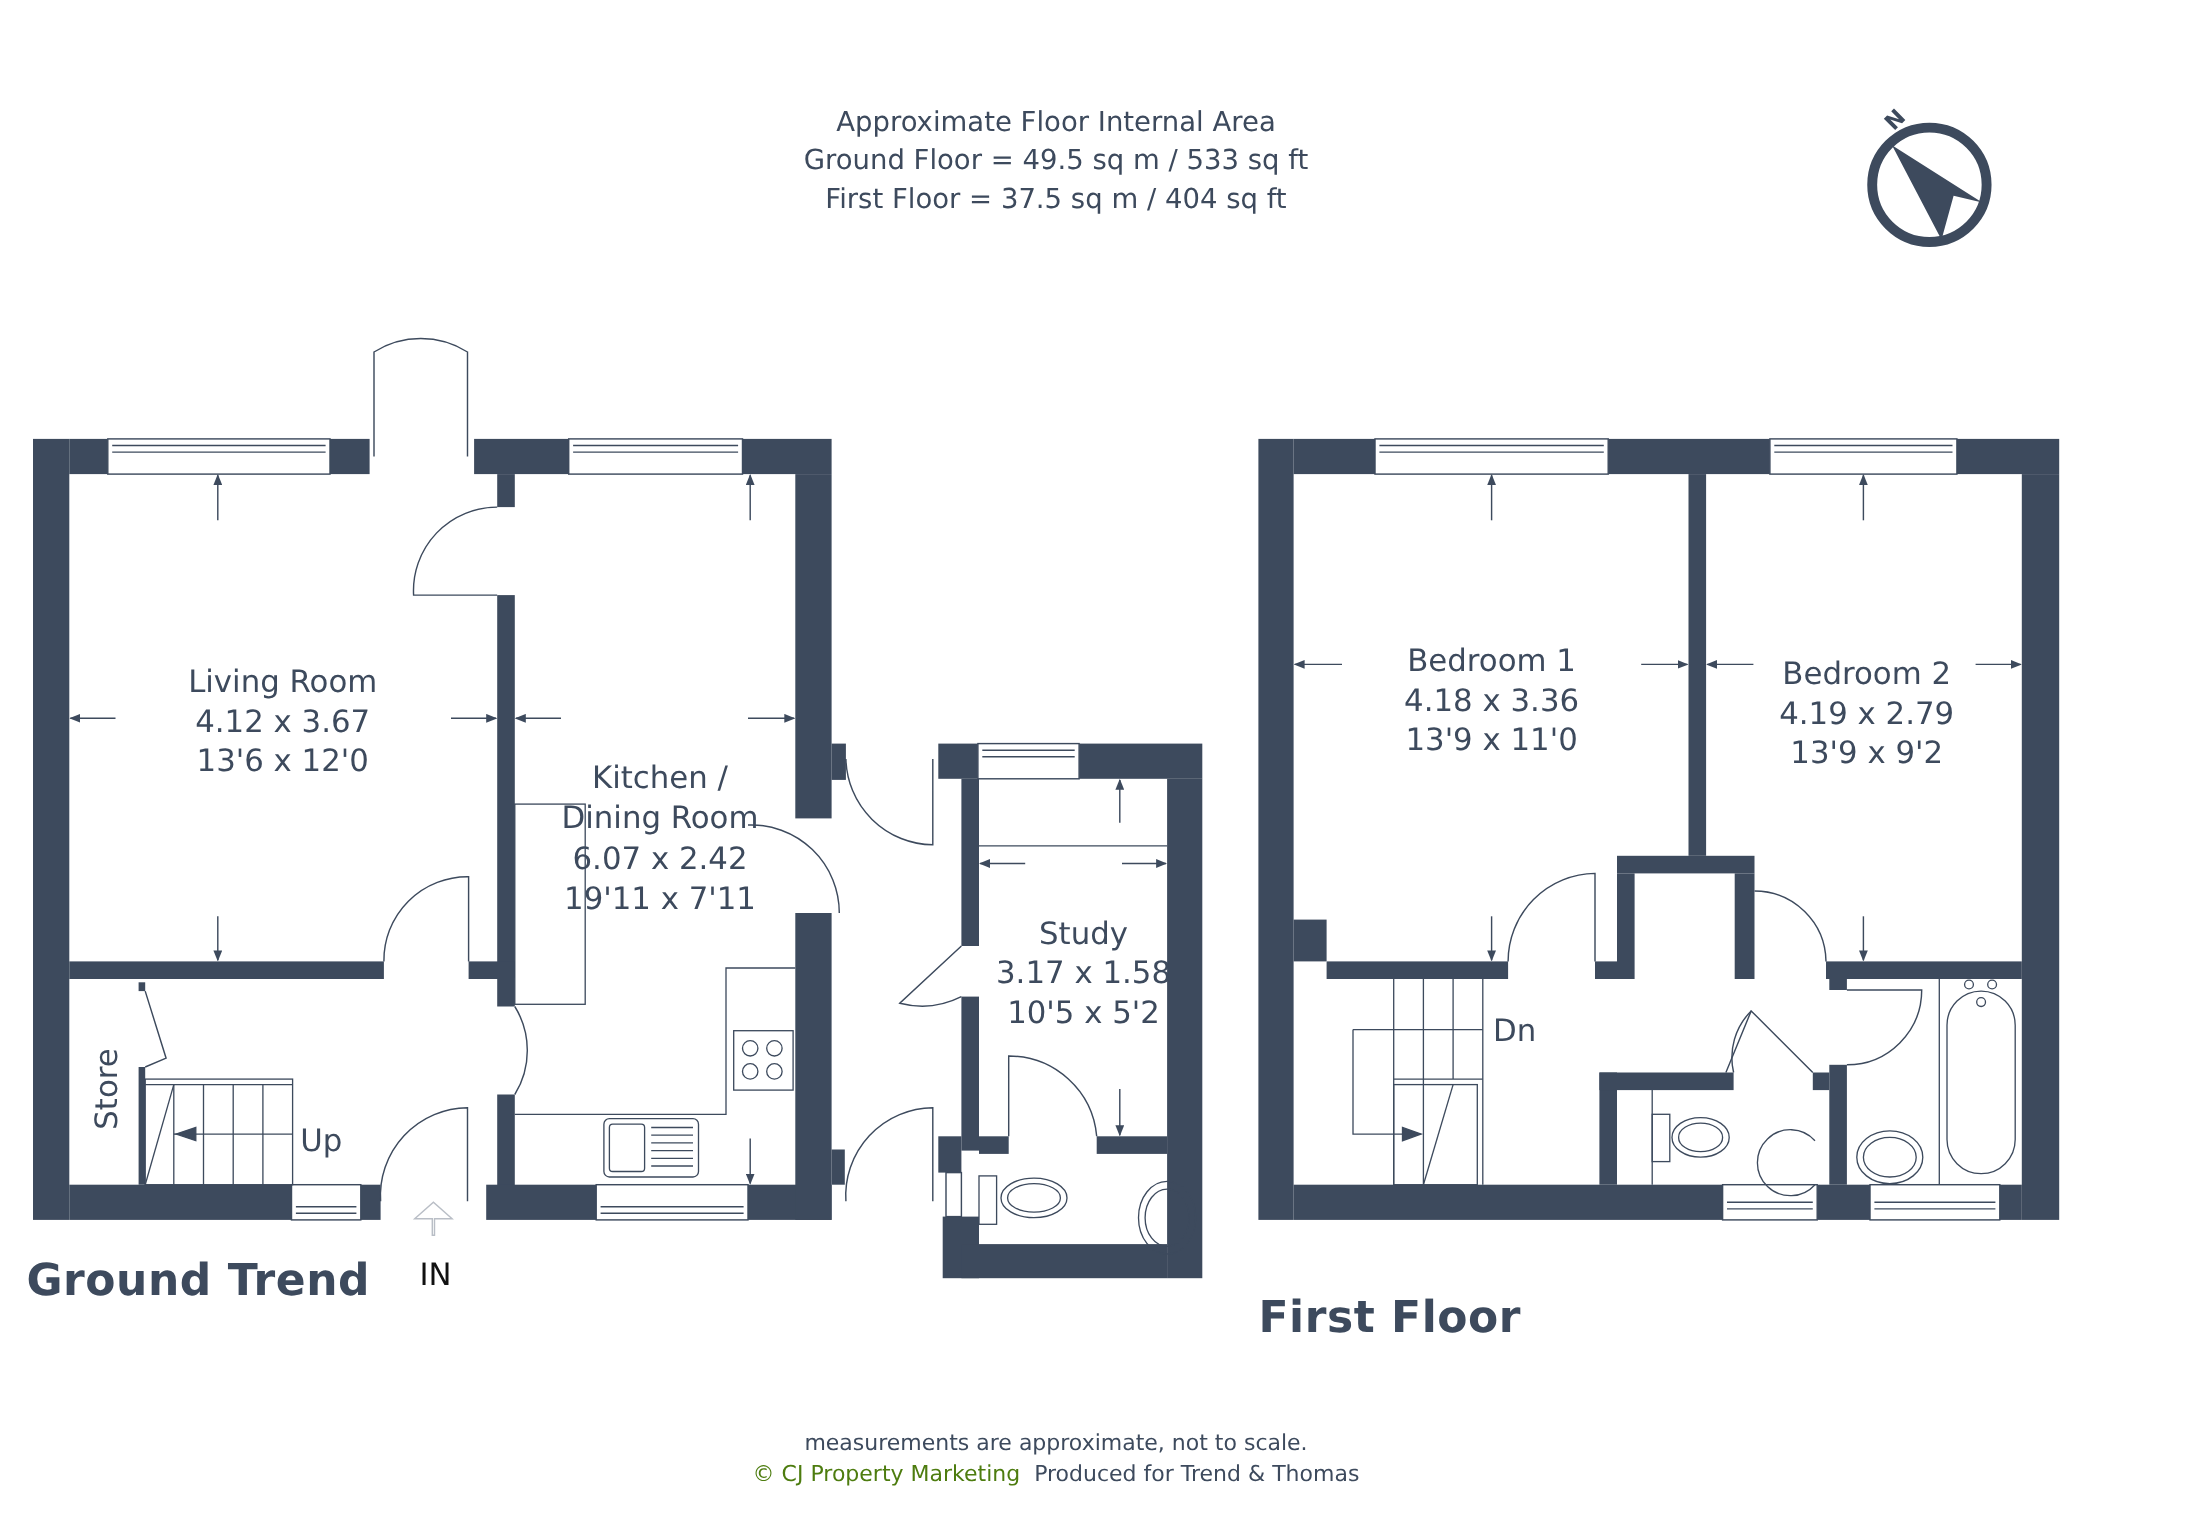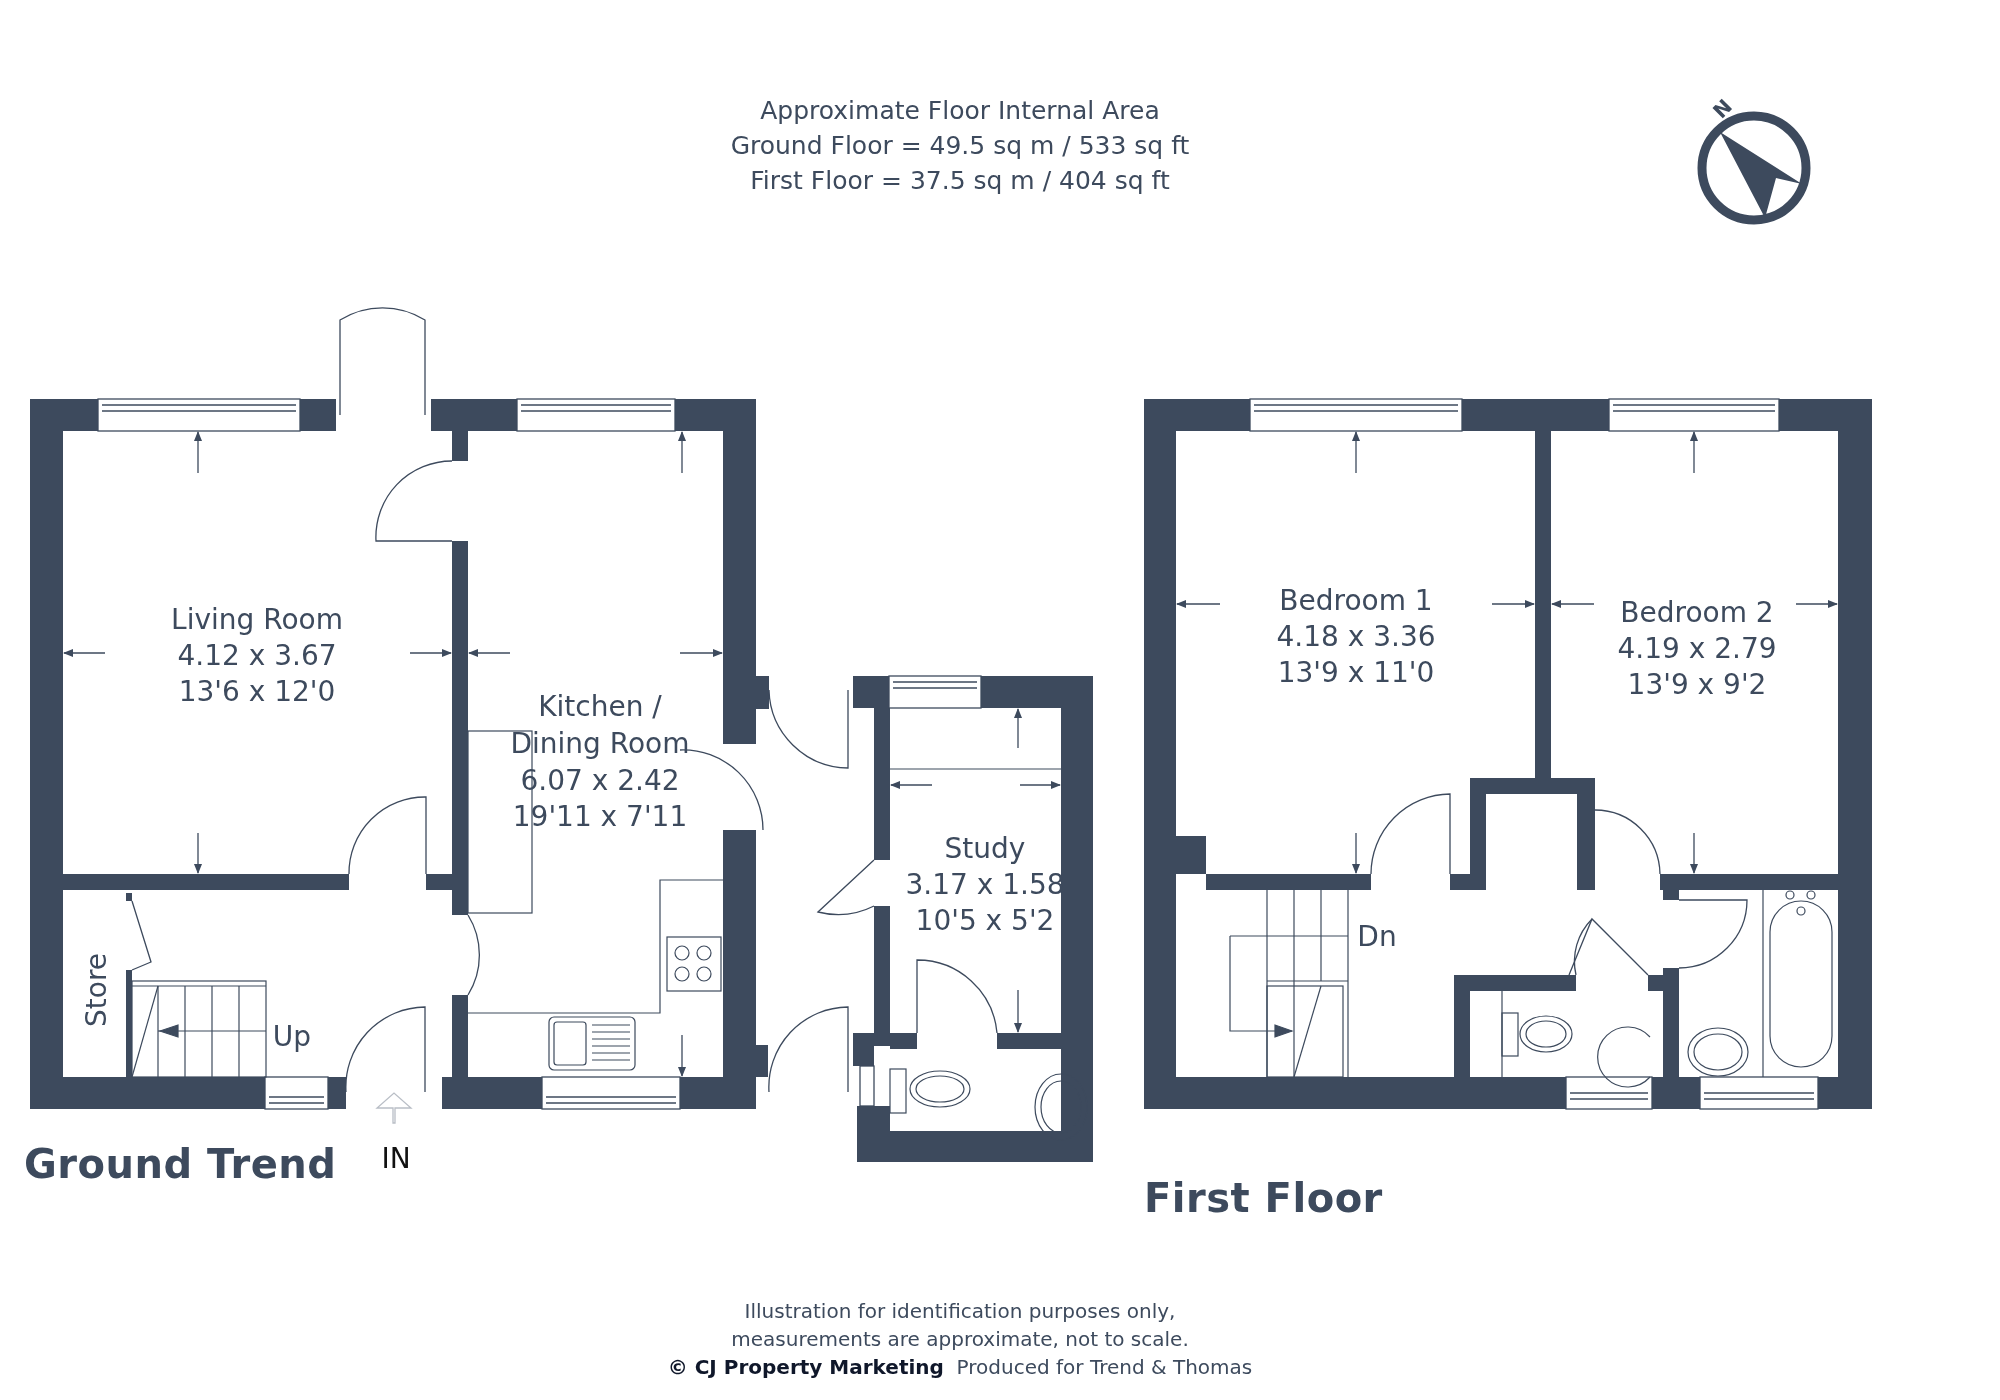--- a/index.html
+++ b/index.html
@@ -3,21 +3,21 @@
 <meta charset="utf-8">
 <style>
   html, body { margin: 0; padding: 0; background: #ffffff; }
   body { width: 2000px; height: 1400px; position: relative; overflow: hidden;
          font-family: "DejaVu Sans", "Liberation Sans", sans-serif; color: #3d4a5d; }
   .header { position: absolute; left: 0; top: 93px; width: 1920px; text-align: center;
             font-size: 25px; line-height: 35px; color: #3d4a5d; }
   .header div { white-space: nowrap; }
   .footer { position: absolute; left: 0; top: 1297px; width: 1920px; text-align: center;
             font-size: 20px; line-height: 28px; color: #3d4a5d; }
-  .footer .brand { color: #0f172a; font-weight: bold; }
+  .footer .brand { color: #4d7c0f; }
   .floor-label { position: absolute; font-weight: bold; font-size: 40px; color: #3d4a5d;
                  letter-spacing: 0.5px; white-space: nowrap; }
   svg.plan { position: absolute; left: 0; top: 0; }
   .room-label { font-family: "DejaVu Sans", "Liberation Sans", sans-serif; fill: #3d4a5d; font-size: 28px; }
 </style>
 </head>
 <body>
 
 <div class="header">
   <div>Approximate Floor Internal Area</div>
@@ -301,19 +301,18 @@
     <text x="1697" y="694">13'9 x 9'2</text>
 
     <text x="1377" y="946">Dn</text>
   </g>
 </svg>
 
 <div class="floor-label" style="left:24px; top:1141px;">Ground Trend</div>
 <div class="floor-label" style="left:1144px; top:1143px;margin-top:32px;">First Floor</div>
 
 <div class="footer">
-  <div>Illustration for identification purposes only,</div>
   <div>measurements are approximate, not to scale.</div>
   <div>
     <span class="brand">© CJ Property Marketing</span>&nbsp;
     <span>Produced for Trend &amp; Thomas</span>
   </div>
 </div>
 
 </body></html>

